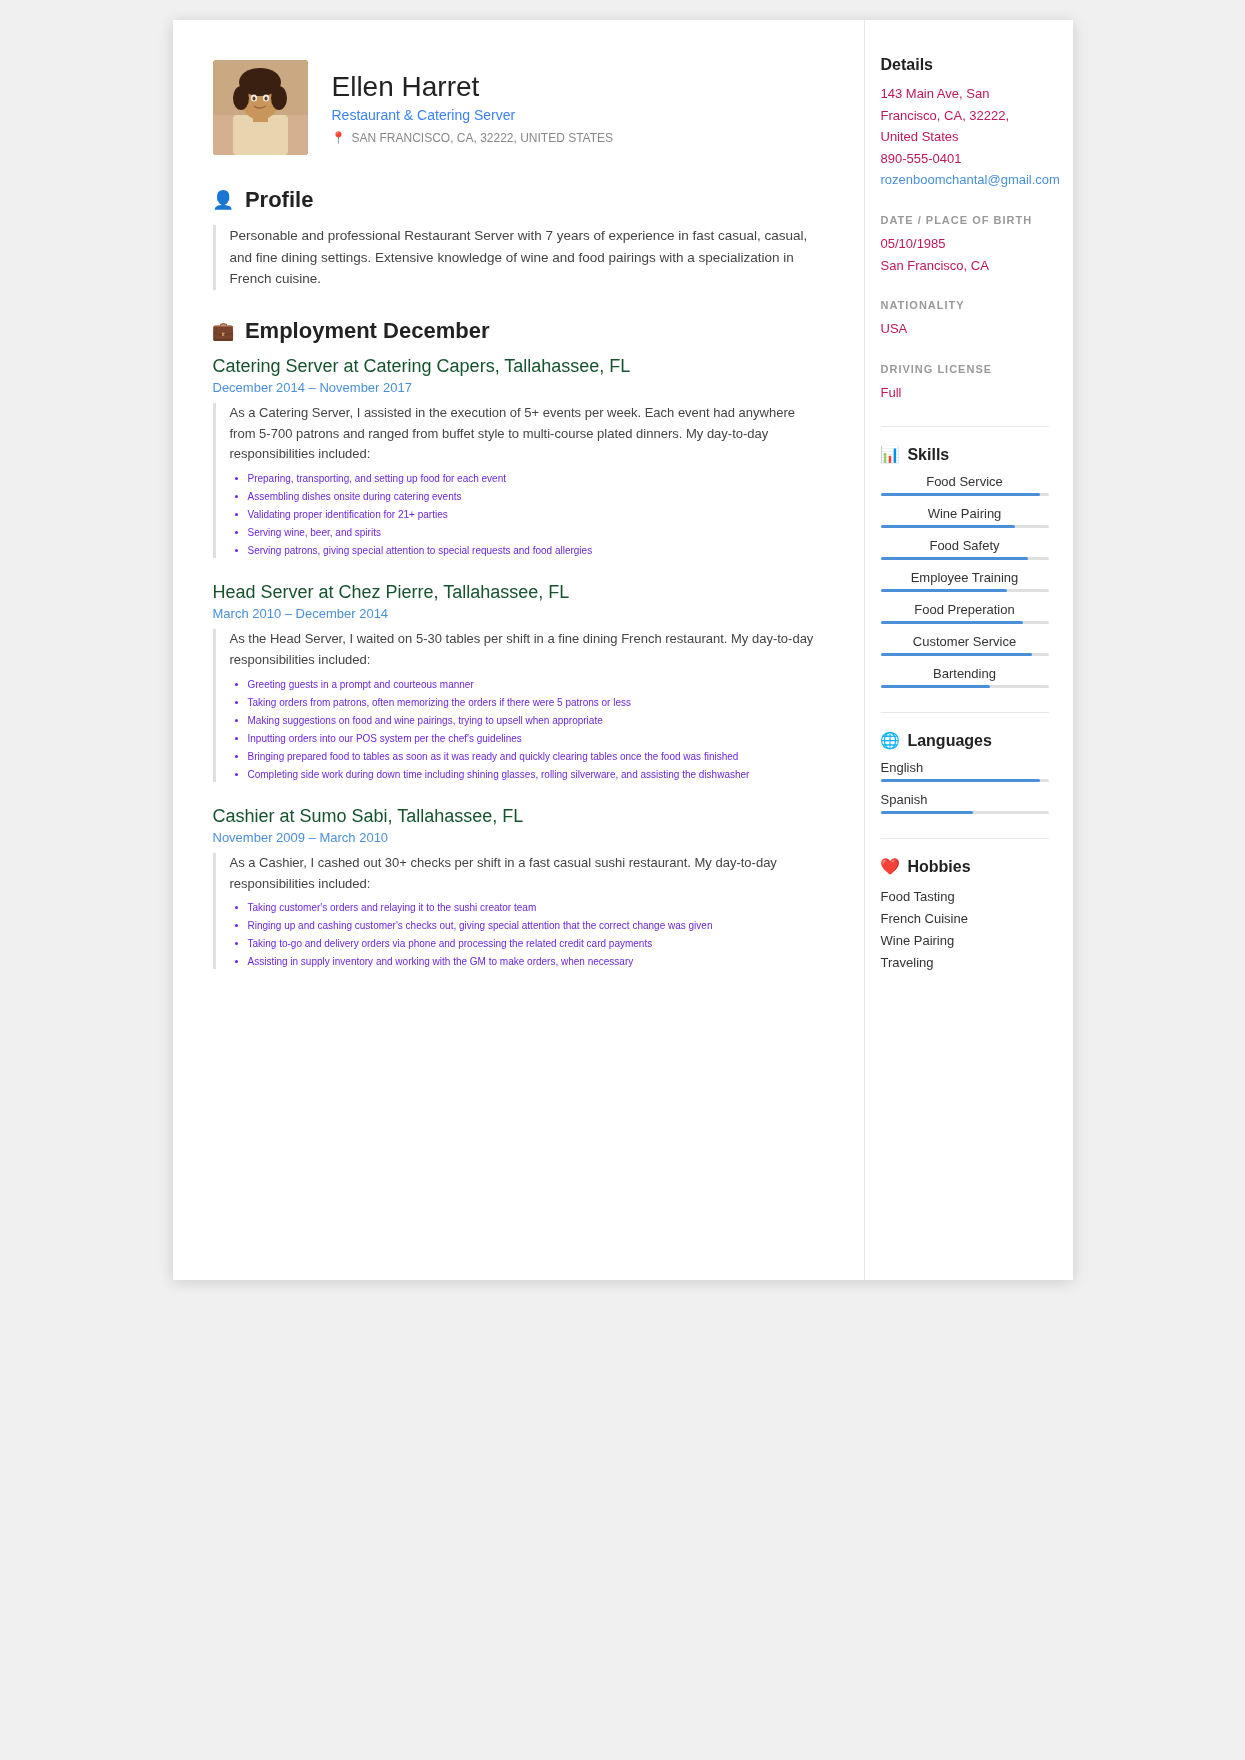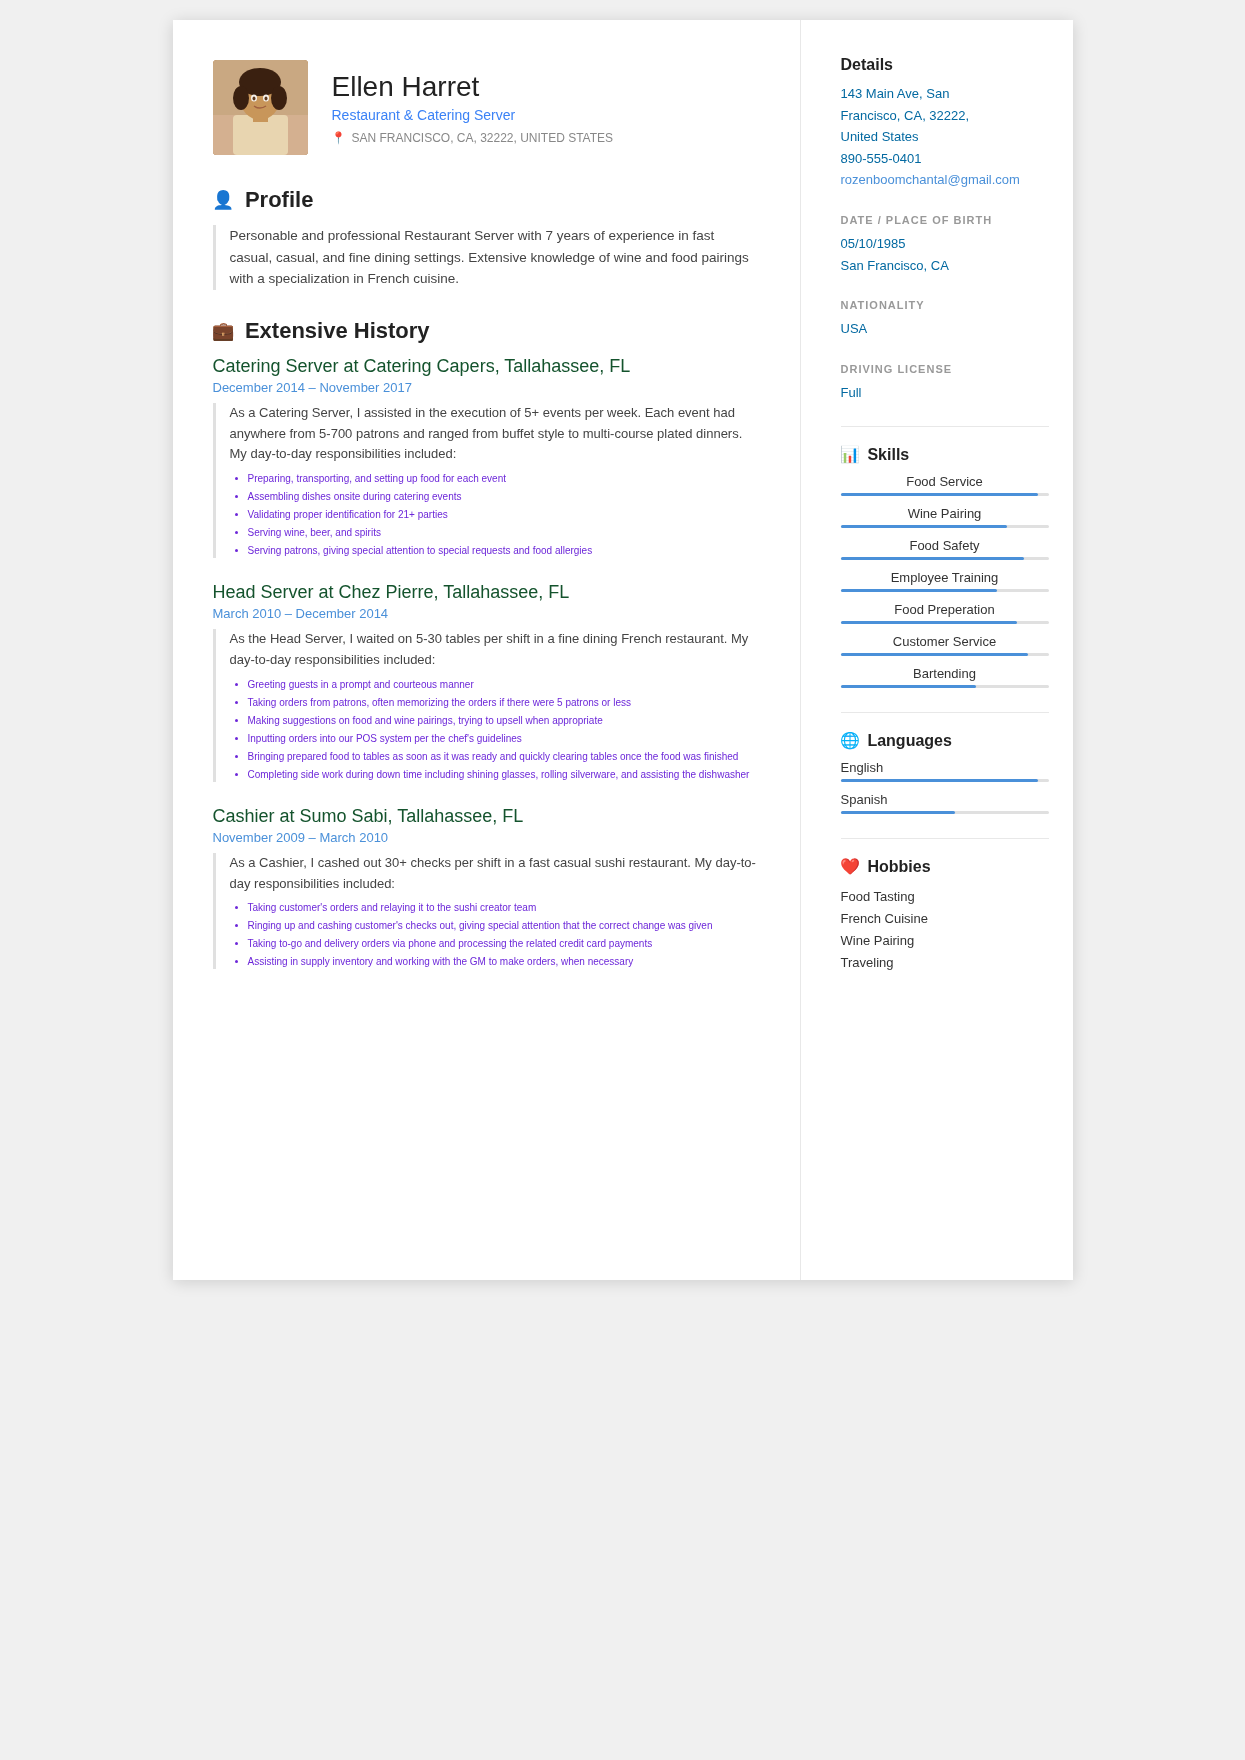--- a/index.html
+++ b/index.html
@@ -126,22 +126,22 @@
       margin-top: 4px;
     }
     .job-desc ul li {
       margin-bottom: 3px;
       color: #6d28d9;
       font-size: 10px;
       line-height: 1.5;
     }
     
     .sidebar {
-      width: 272px;
-      padding: 36px 24px 40px 40px;
+      width: 208px;
+      padding: 36px 24px 40px 16px;
       flex-shrink: 0;
     }
     .sidebar-section {
       margin-bottom: 24px;
     }
     .sidebar-section-title {
       font-size: 11px;
       font-weight: bold;
       color: #999;
       text-transform: uppercase;
@@ -164,21 +164,21 @@
       margin-bottom: 26px;
     }
     .details-title {
       font-size: 16px;
       font-weight: bold;
       color: #222;
       margin-bottom: 10px;
     }
     .detail-item {
       font-size: 13px;
-      color: #0369a1;
+      color: #be185d;
       line-height: 1.5;
       margin-bottom: 2px;
     }
     .detail-link {
       color: #4a90d9;
       font-size: 13px;
       text-decoration: none;
     }
     
     .skill-item {
@@ -282,21 +282,21 @@
       <div class="section-heading">
         <span class="section-icon">👤</span>
         <span>Profile</span>
       </div>
       <p class="profile-text">Personable and professional Restaurant Server with 7 years of experience in fast casual, casual, and fine dining settings. Extensive knowledge of wine and food pairings with a specialization in French cuisine.</p>
     </div>
 
     <div class="section">
       <div class="section-heading">
         <span class="section-icon">💼</span>
-        <span>Extensive History</span>
+        <span>Employment December</span>
       </div>
 
       <div id="jobs-container">
           <div class="job">
             <div class="job-title">Catering Server at Catering Capers, Tallahassee, FL</div>
             <div class="job-dates">December 2014 – November 2017</div>
             <div class="job-desc">
               <p>As a Catering Server, I assisted in the execution of 5+ events per week. Each event had anywhere from 5-700 patrons and ranged from buffet style to multi-course plated dinners. My day-to-day responsibilities included:</p>
               <ul>
                 <li>Preparing, transporting, and setting up food for each event</li>

